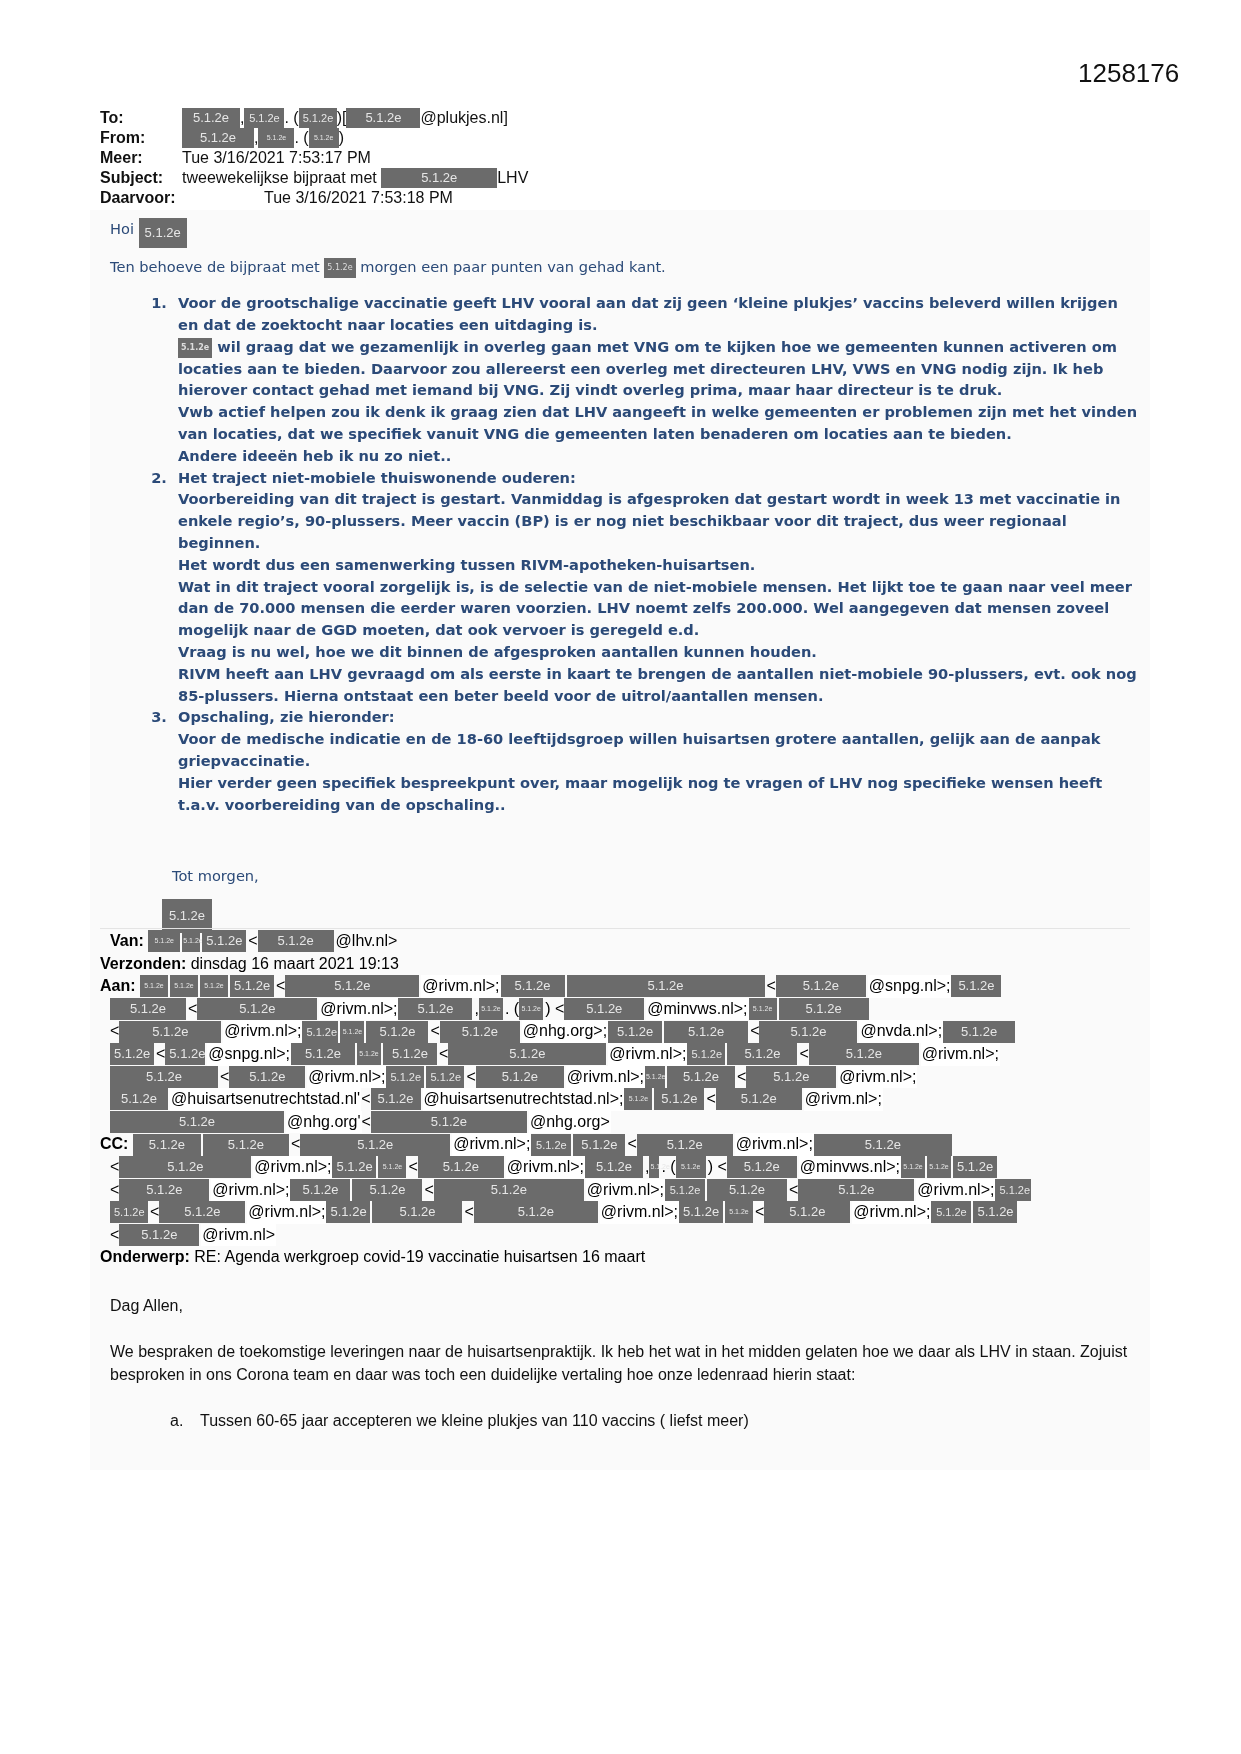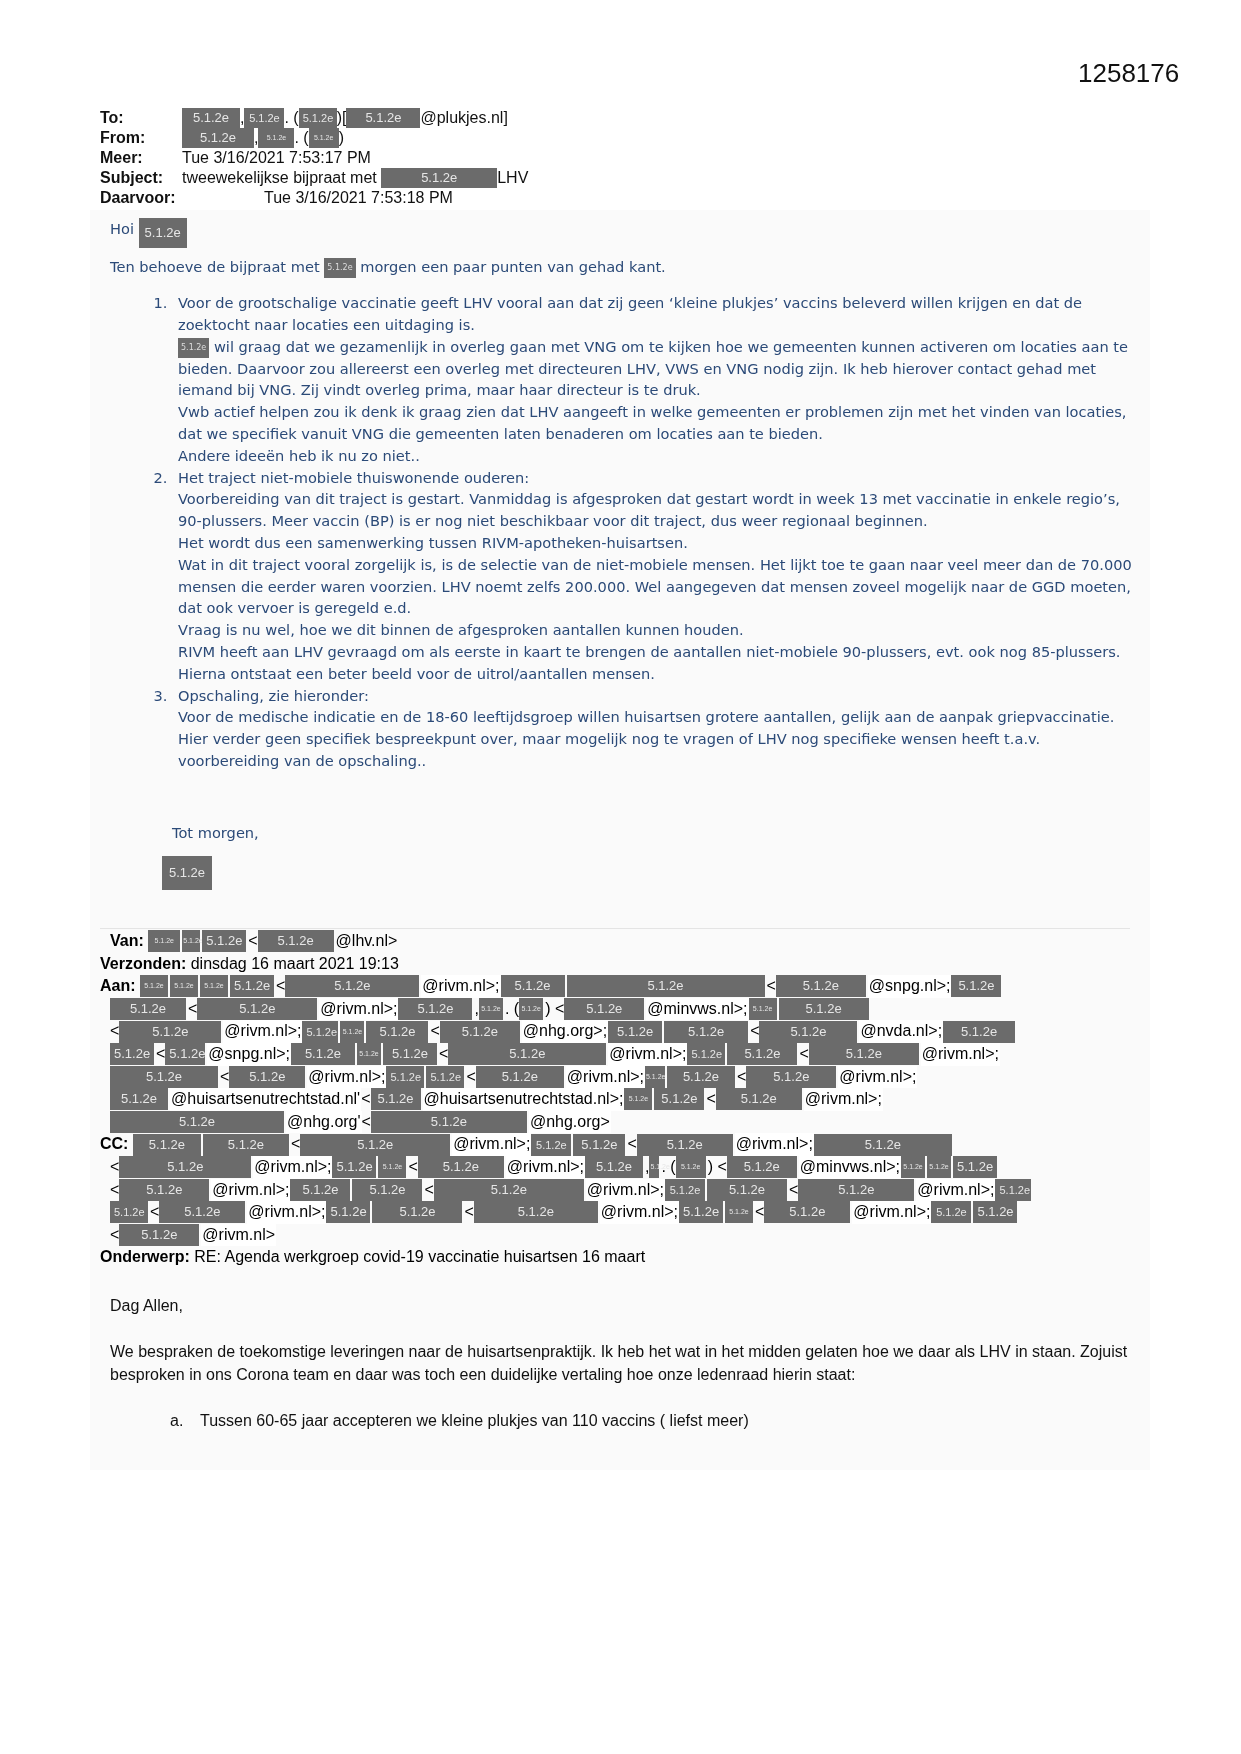--- a/index.html
+++ b/index.html
@@ -13,21 +13,21 @@
   .hdr .lbl { width: 82px; font-weight: bold; }
   .red { display: inline-block; background: #6b6b6b; color: #e6e6e6; font-family: "Liberation Sans", sans-serif; font-size: 13px; text-align: center; vertical-align: middle; line-height: 20px; height: 20px; padding: 0 4px; box-sizing: border-box; }
   .red.xs { font-size: 7px; padding: 0 1px; }
   .panel { position: absolute; left: 90px; top: 210px; width: 1060px; height: 1260px; background: #fafafa; }
   .body1 { position: absolute; left: 110px; top: 218px; width: 1030px; color: #2b4a78; font-family: "DejaVu Sans", sans-serif; font-size: 14.6px; line-height: 21.8px; }
   .body1 p { margin: 0; }
   .greet { height: 30px; display: flex; align-items: flex-start; }
   .greet .red { height: 30px; line-height: 30px; font-size: 13px; padding: 0 6px; }
   .intro { margin-top: 8px !important; }
   .inline-red { display: inline-block; background: #6b6b6b; color: #ddd; font-size: 8px; height: 20px; line-height: 20px; padding: 0 3px; vertical-align: middle; }
-  ol.points { margin: 14px 0 0 0; padding-left: 62px; }
+  ol.points { margin: 14px 0 0 0; padding-left: 62px; font-weight: bold; }
   ol.points li { padding-left: 6px; }
   ol.points li .sub { display: block; }
   .closing { margin-top: 50px !important; padding-left: 62px; }
   .sig { margin-top: 12px; margin-left: 52px; width: 50px; height: 34px; background: #6b6b6b; color: #e6e6e6; font-family: "Liberation Sans", sans-serif; font-size: 13px; display: flex; align-items: center; justify-content: center; }
   .divider { position: absolute; left: 100px; top: 928px; width: 1030px; height: 1px; background: #e4e4e4; }
   .fwd { position: absolute; left: 100px; top: 930px; width: 1040px; font-family: "Liberation Sans", sans-serif; font-size: 16px; line-height: 22.6px; color: #000; }
   .fwd .line { white-space: nowrap; display: flex; align-items: center; height: 22.6px; }
   .fwd .line.ind { padding-left: 10px; }
   .fwd b { font-weight: bold; }
   .fwd .red { height: 22px; line-height: 22px; margin-right: 2px; }

